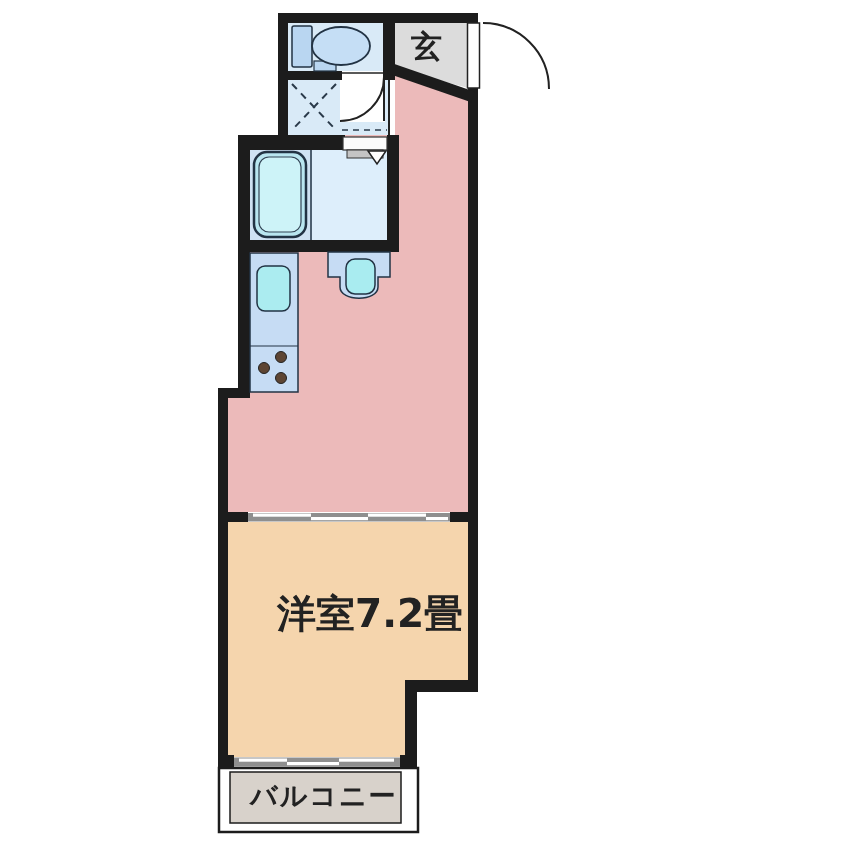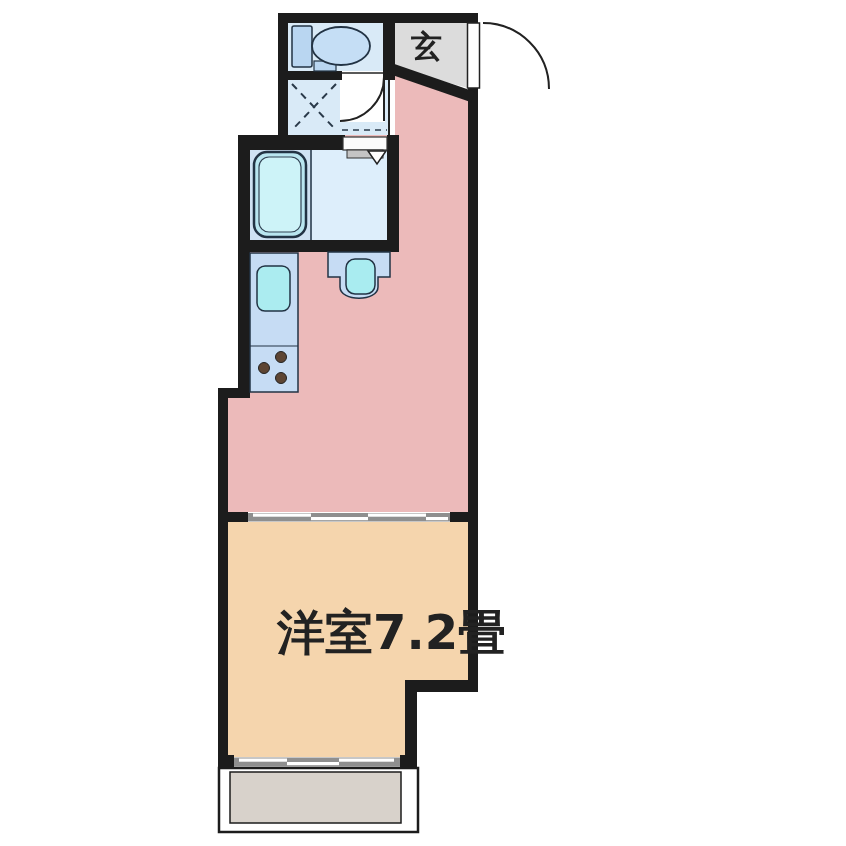--- a/index.html
+++ b/index.html
@@ -2,21 +2,21 @@
 <html><head>
 <meta charset="utf-8">
 <style>
   html,body{margin:0;padding:0;background:#ffffff;}
   #canvas{position:relative;width:846px;height:846px;background:#ffffff;overflow:hidden;
           font-family:"DejaVu Sans","Liberation Sans",sans-serif;}
   #plan-svg{position:absolute;left:0;top:0;}
   .label{position:absolute;color:#222222;font-weight:600;white-space:nowrap;letter-spacing:1px;}
   .label-genkan{left:411px;top:26px;font-size:31px;}
   .label-ldk{left:299px;top:354px;font-size:36px;letter-spacing:0;}
-  .label-western{left:277px;top:601px;font-size:48px;letter-spacing:0;}
+  .label-western{left:277px;top:587px;font-size:39px;letter-spacing:0;}
   .label-balcony{left:250px;top:778px;font-size:27px;letter-spacing:2px;}
 </style>
 </head>
 <body>
 
 <div id="canvas">
 
   <svg id="plan-svg" width="846" height="846" viewBox="0 0 846 846">
 
     <g>
@@ -127,14 +127,15 @@
     </g>
 
     <g>
       <rect x="219" y="768" width="199" height="64" fill="#ffffff" stroke="#1c1c1c" stroke-width="2.5"></rect>
       <rect x="230" y="772" width="171" height="51" fill="#d8d2cb" stroke="#1c1c1c" stroke-width="1.5"></rect>
     </g>
   </svg>
 
   <div class="label label-genkan">玄</div>
   <div class="label label-western">洋室7.2畳</div>
+  <div class="label label-balcony">バルコニー</div>
 
 </div>
 
 </body></html>

